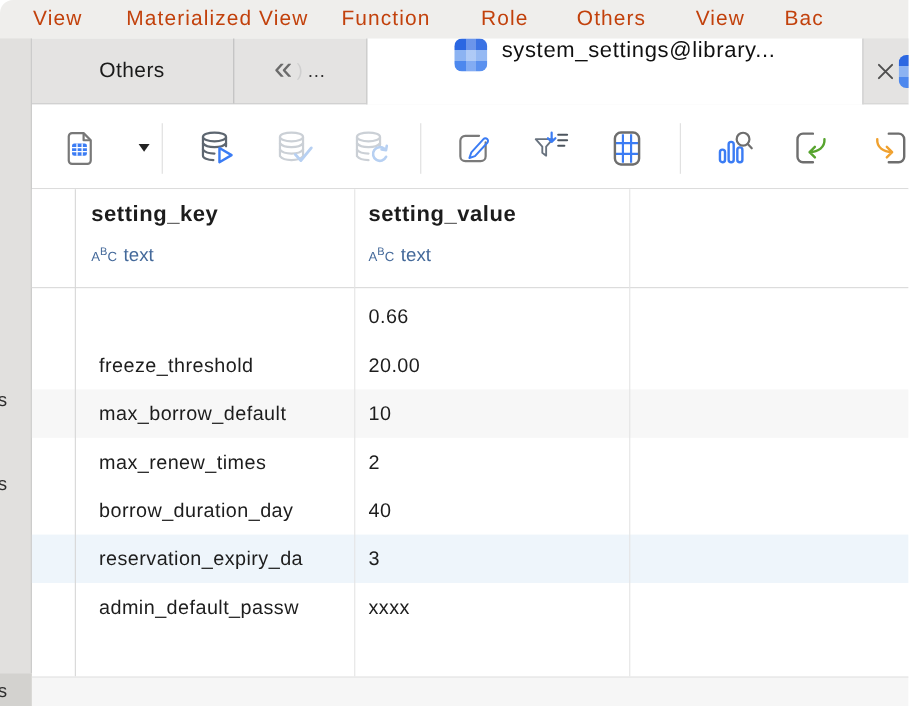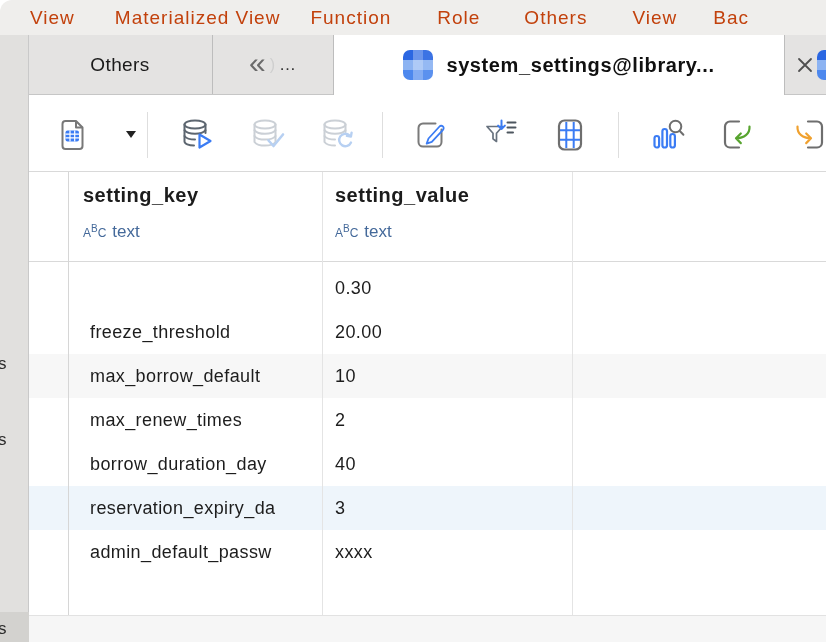--- a/index.html
+++ b/index.html
@@ -36,21 +36,21 @@
     position:absolute;left:213px;top:35px;width:120px;height:59px;
     display:flex;align-items:center;justify-content:center;gap:4px;
     box-sizing:border-box;
   }
   .chev{font-size:30px;color:#6b6b6b;line-height:1;margin-top:-4px;}
   .frag{font-size:16px;color:#cfcfcf;}
   .dots{font-size:17px;color:#2f2f2f;letter-spacing:1px;}
   .tab-active{
     position:absolute;left:333px;top:35px;width:452px;height:60px;background:#ffffff;
     border-left:1px solid #bdbdbd;border-right:1px solid #bdbdbd;box-sizing:border-box;
-    display:flex;align-items:center;justify-content:center;gap:13px;z-index:2;font-weight:bold;
+    display:flex;align-items:flex-start;justify-content:center;gap:13px;z-index:2;
   }
   .blue-table-icon{
     width:30px;height:30px;border-radius:7px;flex:0 0 auto;
     background-image:
       linear-gradient(90deg, rgba(255,255,255,0) 0 34%, rgba(255,255,255,.30) 34% 67%, rgba(255,255,255,.08) 67%),
       linear-gradient(180deg, #2b67e2 0 34%, #8cb3f2 34% 67%, #4d88ee 67%);
   }
   .tab-active .title{font-size:20px;color:#101010;letter-spacing:.6px;}
   .tab-right{position:absolute;left:785px;top:35px;width:41px;height:59px;background:#e4e3e2;}
   .close-btn{position:absolute;left:11px;top:21px;width:18px;height:18px;}
@@ -258,21 +258,21 @@
   </div>
   <div class="hcell hc2">
     <span class="hname">setting_value</span>
     <span class="htype">
       <span class="abc"><span class="a">A</span><span class="b">B</span><span class="c">C</span></span><span class="tname">text</span>
     </span>
   </div>
 </div>
 
 <div class="grow" style="top:266px">
-  <div class="gcell cv">0.30</div>
+  <div class="gcell cv">0.66</div>
 </div>
 <div class="grow" style="top:310px">
   <div class="gcell ck">freeze_threshold</div>
   <div class="gcell cv">20.00</div>
 </div>
 <div class="grow stripe-gray" style="top:354px">
   <div class="gcell ck">max_borrow_default</div>
   <div class="gcell cv">10</div>
 </div>
 <div class="grow" style="top:398px">

